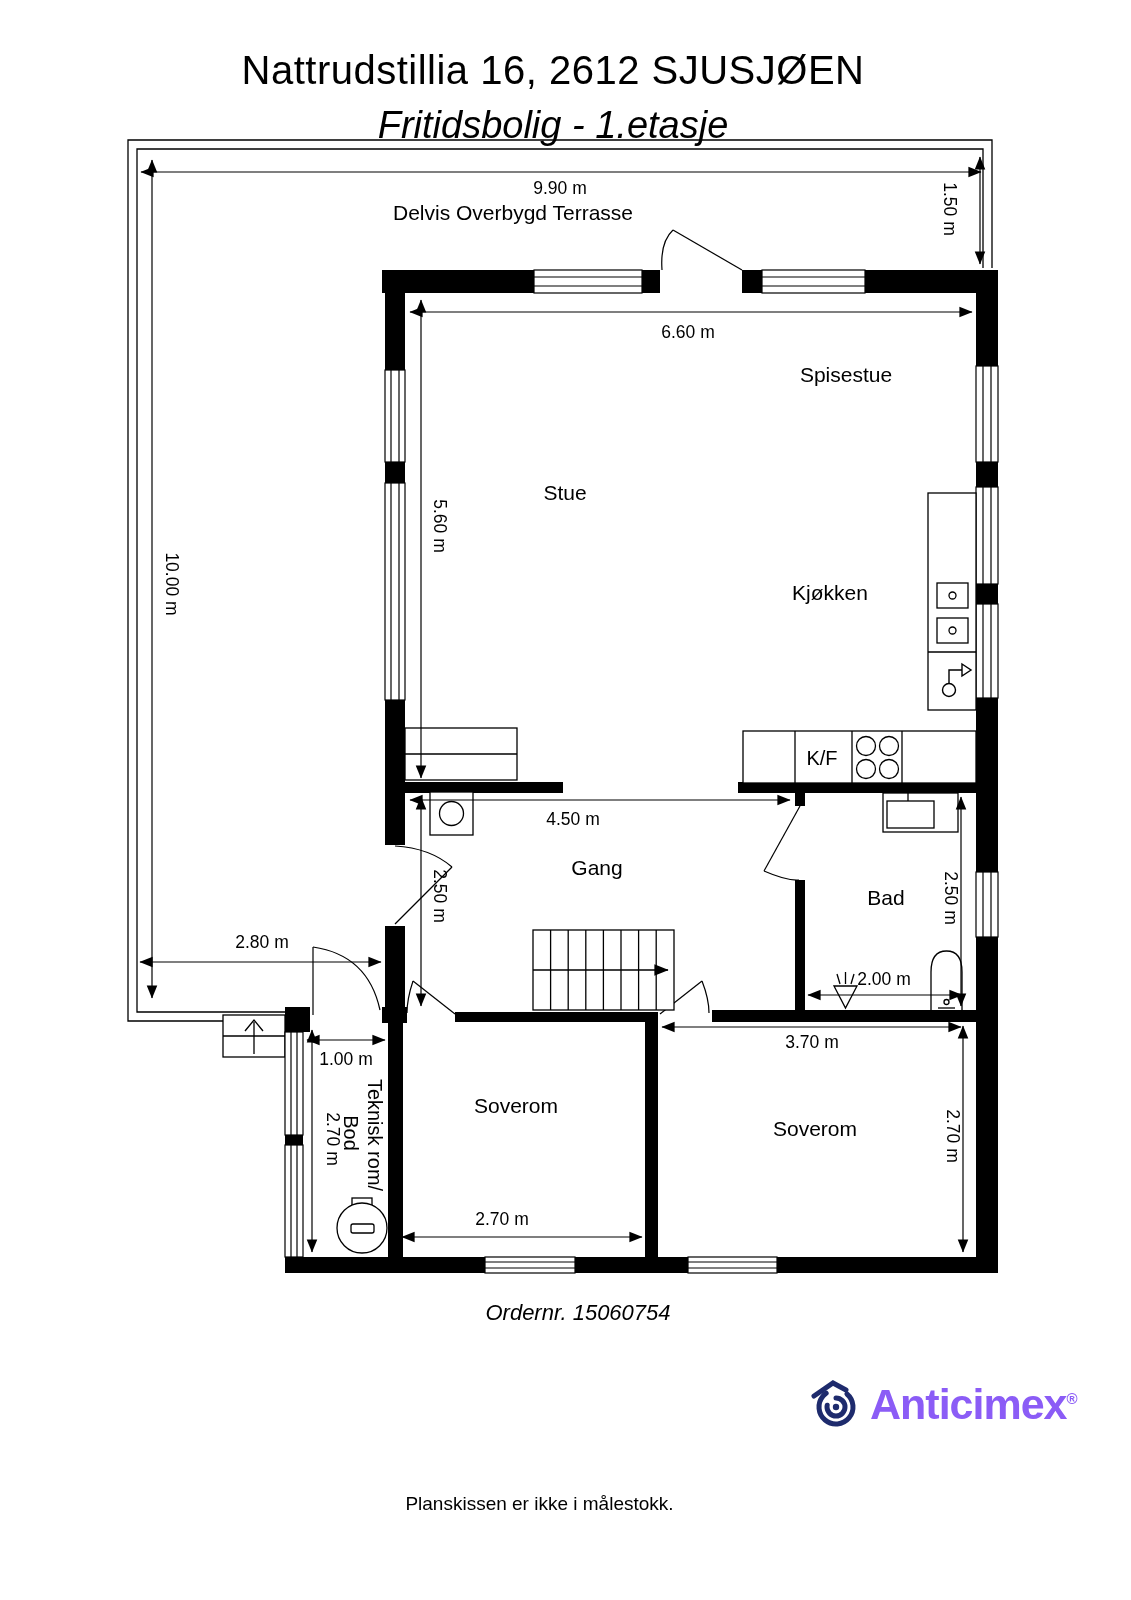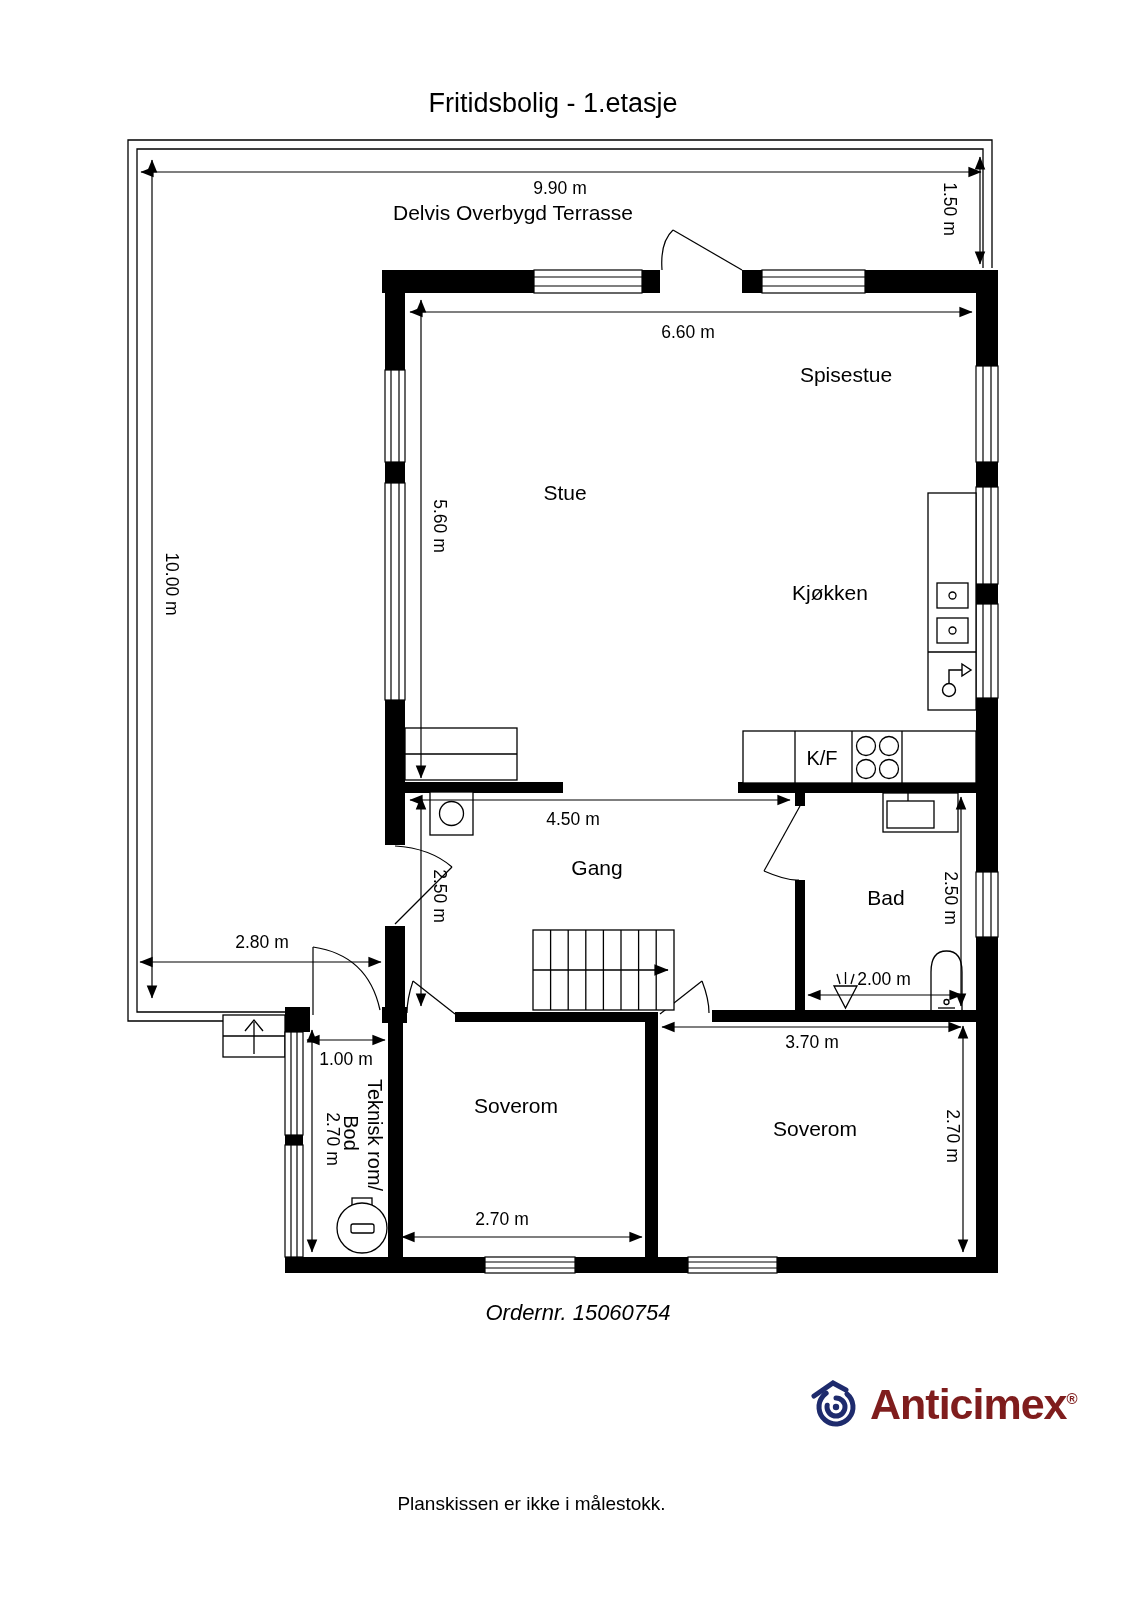--- a/index.html
+++ b/index.html
@@ -1,37 +1,38 @@
 <!DOCTYPE html>
 <html><head>
 <meta charset="utf-8">
 <style>
   html,body{margin:0;padding:0;background:#ffffff;}
   .page{position:relative;width:1131px;height:1600px;background:#ffffff;overflow:hidden;
         font-family:"Liberation Sans", sans-serif;color:#000;}
   .title{position:absolute;left:553px;top:48px;transform:translateX(-50%);
          font-size:40px;letter-spacing:0.5px;white-space:nowrap;}
-  .subtitle{position:absolute;left:553px;top:88px;transform:translateX(-50%);
-            font-size:27px;white-space:nowrap;}
+  .subtitle{position:absolute;left:553px;top:104px;transform:translateX(-50%);
+            font-size:38px;white-space:nowrap;font-style:italic;}
   .ordernr{position:absolute;left:578px;top:1300px;transform:translateX(-50%);
            font-size:22px;white-space:nowrap;font-style:italic;}
-  .footer{position:absolute;left:8px;top:1492px;width:1047px;text-align:center;
+  .footer{position:absolute;left:16px;top:1492px;width:1047px;text-align:center;
           font-size:19px;line-height:23.5px;}
   .logo{position:absolute;left:810px;top:1378px;display:flex;align-items:center;}
   .logo-text{font-size:43px;font-weight:bold;letter-spacing:-1px;margin-left:8px;}
   .logo-reg{font-size:15px;vertical-align:super;font-weight:bold;}
   svg text{font-family:"Liberation Sans", sans-serif;}
   .rlabel{font-size:21px;}
   .dlabel{font-size:17.5px;}
 </style>
 </head>
 <body>
 
 <div class="page">
 
+  <div class="title">Nattrudstillia 16, 2612 SJUSJØEN</div>
   <div class="subtitle">Fritidsbolig - 1.etasje</div>
 
   <svg width="1131" height="1600" viewBox="0 0 1131 1600" style="position:absolute;left:0;top:0;">
     <defs>
       <marker id="ma" markerWidth="12" markerHeight="11" refX="10.5" refY="5" orient="auto-start-reverse">
         <path d="M 0,0.6 L 11,5 L 0,9.4 Z" fill="#000"></path>
       </marker>
       <marker id="me" markerWidth="12" markerHeight="11" refX="10.5" refY="5" orient="auto">
         <path d="M 0,0.6 L 11,5 L 0,9.4 Z" fill="#000"></path>
       </marker>
@@ -287,21 +288,21 @@
 
   <div class="logo">
     <svg width="52" height="52" viewBox="0 0 52 52">
       <g fill="none" stroke-linecap="round" stroke="#1e2b6d">
         <path d="M 4,18 L 23,5 L 36,12" stroke-width="5"></path>
         <circle cx="26" cy="29" r="17" stroke-width="5" stroke-dasharray="84 23" transform="rotate(-50 26 29)"></circle>
         <circle cx="26" cy="29" r="9" stroke-width="5" stroke-dasharray="44 14" transform="rotate(-90 26 29)"></circle>
       </g>
       <circle cx="26" cy="29" r="3.2" fill="#1e2b6d"></circle>
     </svg>
-    <div class="logo-text" style="color:#7f1d1d;">
+    <div class="logo-text" style="color:#8b5cf6;">
       <span>Anticimex</span><span class="logo-reg">®</span>
     </div>
   </div>
 
   <div class="footer">
     <div>Planskissen er ikke i målestokk.</div>
   </div>
 
 </div>
 

